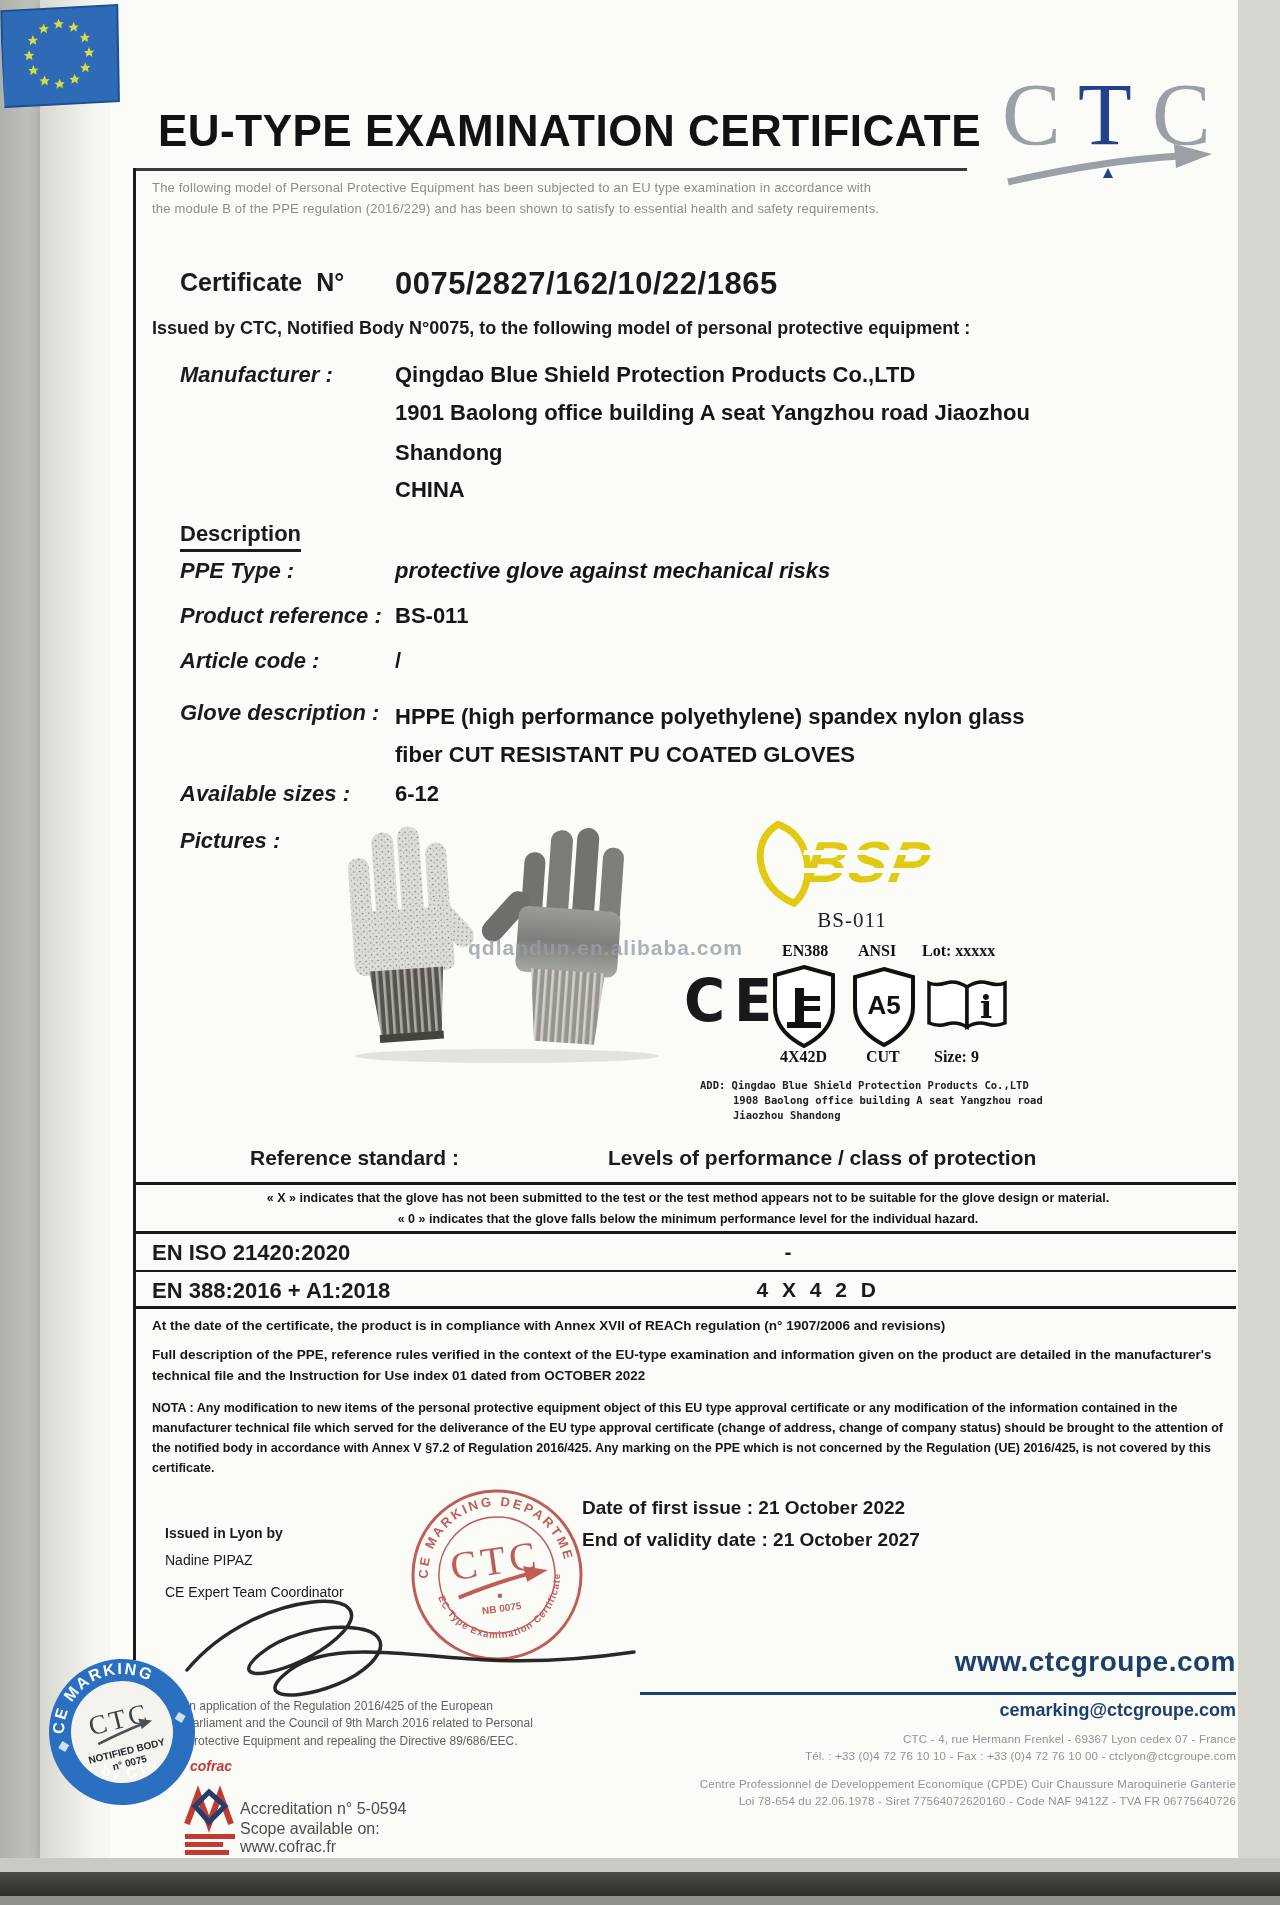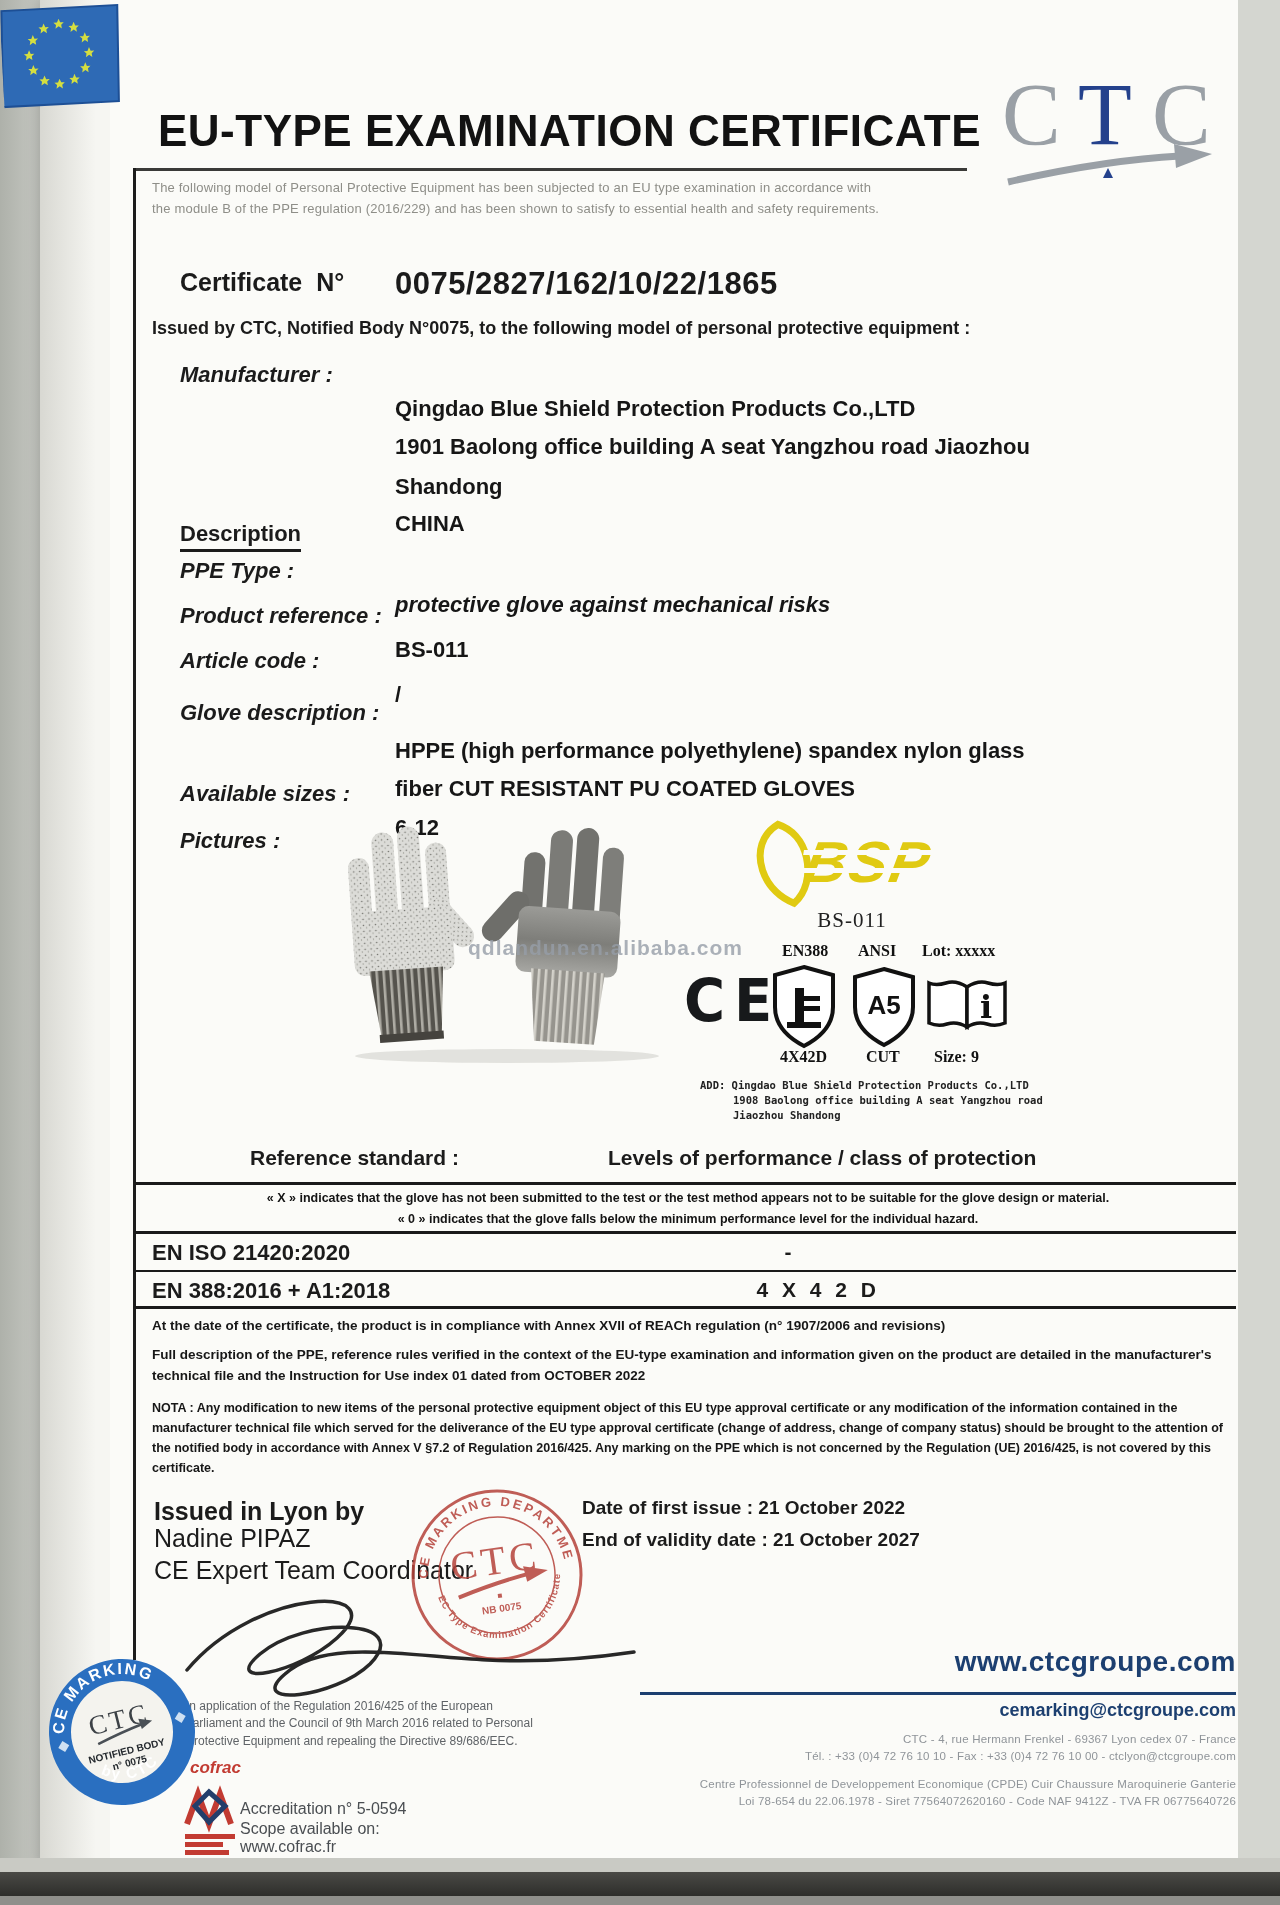--- a/index.html
+++ b/index.html
@@ -18,21 +18,21 @@
   .bottom-strip2{left:0;top:1872px;width:1280px;height:24px;background:linear-gradient(180deg,#4a4a46,#2e2e2b);}
   .bottom-strip3{left:0;top:1896px;width:1280px;height:9px;background:#8f8f8b;}
   .vrule{left:133px;top:168px;width:3px;height:1492px;background:#1c1c1c;}
   .title{left:158px;top:106px;width:830px;font-size:44px;font-weight:700;
          letter-spacing:.5px;color:#121212;}
   .title-rule{left:135px;top:168px;width:832px;height:3px;background:#3a3a38;}
   .subtitle{left:152px;width:760px;font-size:13px;color:#8e8e88;letter-spacing:.2px;}
   .lbl{font-weight:700;font-size:22px;color:#1b1b1b;font-style:italic;}
   .val{font-weight:700;font-size:22px;color:#161616;}
   .row-label{left:180px;}
-  .row-value{left:395px;margin-top:34px;}
+  .row-value{left:395px;}
   .cert-label{left:180px;top:268px;font-size:25px;font-weight:700;white-space:pre;}
   .cert-number{left:395px;top:266px;font-size:31px;font-weight:700;letter-spacing:.5px;}
   .issued-by{left:152px;top:318px;font-size:18px;font-weight:700;}
   .desc-head{left:180px;top:521px;font-size:22px;font-weight:700;
              border-bottom:3px solid #1b1b1b;padding-bottom:2px;}
   .italic{font-style:italic;}
   .glove-desc{width:645px;line-height:1.72;}
   .watermark{left:468px;top:936px;font-size:21px;font-weight:700;
              color:rgba(150,158,168,.8);letter-spacing:1px;}
   .ce-text{left:684px;top:968px;font-size:56px;font-weight:700;color:#17191b;
@@ -40,29 +40,29 @@
   .mark-lbl{font-family:"Liberation Serif",serif;font-weight:700;font-size:16px;color:#111;}
   .add-lines{font-family:"DejaVu Sans Mono",monospace;font-size:10.5px;font-weight:700;
              color:#222;line-height:1.45;}
   .tbl-head{font-size:21px;font-weight:700;}
   .tbl-line{left:135px;width:1101px;background:#1a1a1a;}
   .tbl-note{left:140px;top:1188px;width:1096px;text-align:center;font-size:12.5px;
             font-weight:700;line-height:1.7;color:#141414;}
   .tbl-std{left:152px;font-size:22px;font-weight:700;}
   .tbl-lvl{font-size:21px;font-weight:700;letter-spacing:4px;}
   .para{left:152px;width:1084px;font-weight:700;color:#171717;}
-  .issue-txt{left:154px;font-size:25px;}
+  .issue-txt{left:165px;font-size:14px;margin-top:28px;}
   .date-line{left:582px;font-size:19px;font-weight:700;}
   .site{top:1646px;left:600px;width:636px;text-align:right;font-size:28px;font-weight:700;
         color:#1c3f70;letter-spacing:.5px;}
   .site-rule{left:640px;top:1692px;width:596px;height:3px;background:#1c3f70;}
   .email{top:1700px;left:700px;width:536px;text-align:right;font-size:18px;font-weight:700;color:#1c3f70;}
   .foot-gray{left:400px;width:836px;text-align:right;font-size:11.5px;color:#8f9499;letter-spacing:.2px;}
   .foot-left{left:186px;top:1698px;width:348px;font-size:12px;color:#5f6367;line-height:1.45;}
-  .cofrac-name{left:190px;top:1758px;font-size:17px;font-weight:700;font-style:italic;color:#c23b32;}
+  .cofrac-name{left:190px;top:1758px;font-size:14px;font-weight:700;font-style:italic;color:#c23b32;}
   .cofrac-txt{left:240px;width:200px;font-size:16px;color:#4a4e52;}
   .stamp-wrap{left:408px;top:1486px;width:178px;height:178px;transform:rotate(-8deg);opacity:.85;}
   .badge-wrap{left:46px;top:1656px;width:152px;height:152px;transform:rotate(-14deg);}
   .flag-wrap{left:2px;top:6px;width:120px;height:104px;transform:rotate(-3deg);}
   .sig-wrap{left:162px;top:1578px;}
 </style>
 </head>
 <body>
 
 <div class="abs left-margin"></div>

